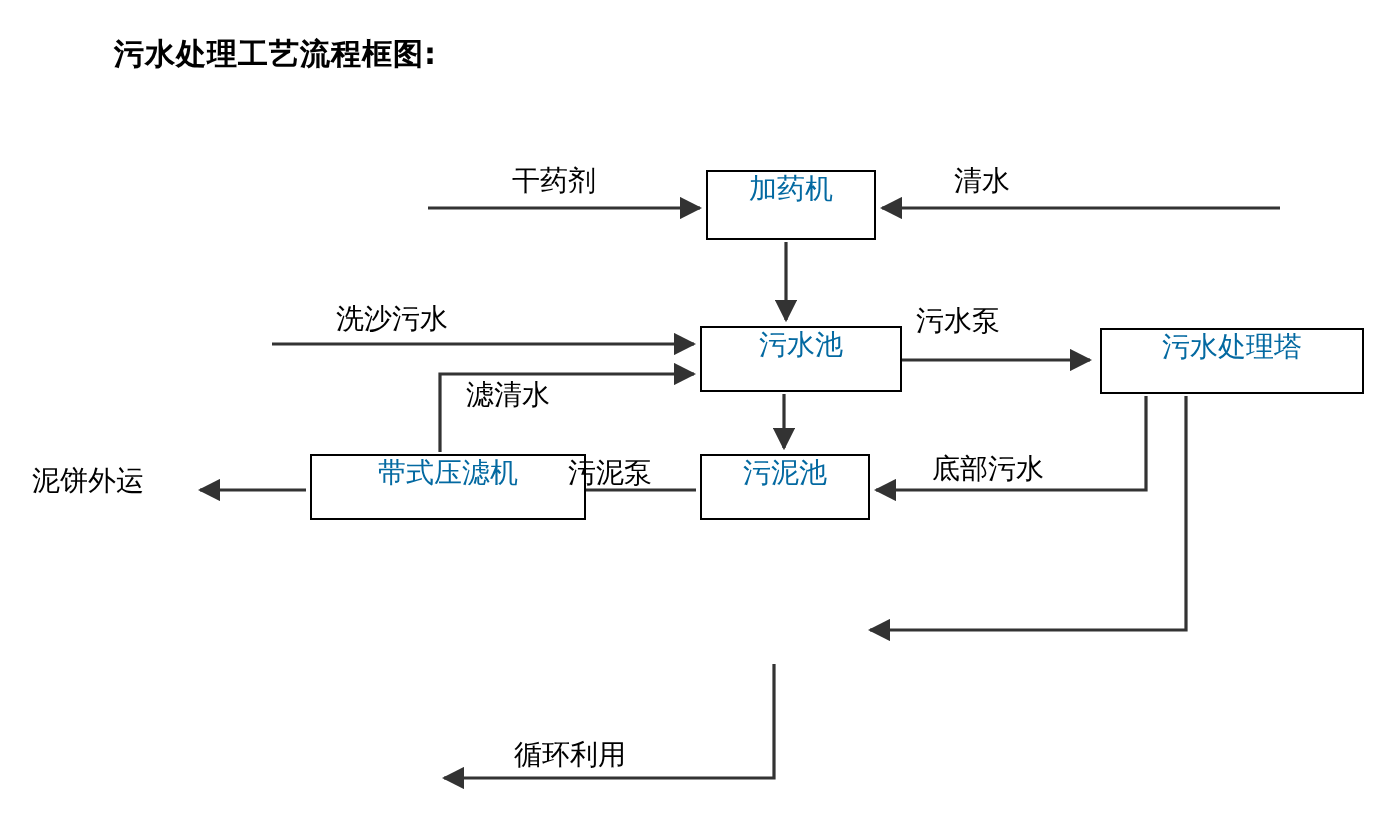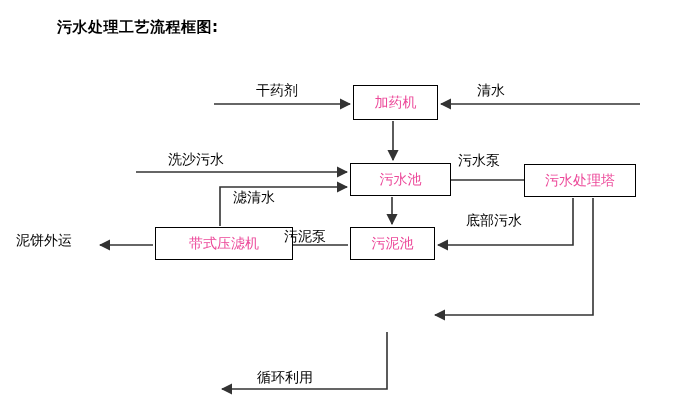--- a/index.html
+++ b/index.html
@@ -25,24 +25,23 @@
     letter-spacing: 0.5px;
     white-space: nowrap;
     margin-left: 43px;
   }
   .node {
     position: absolute;
     box-sizing: border-box;
     border: 1.5px solid #000000;
     background: #ffffff;
     display: flex;
-    align-items: center;
     justify-content: center;
     font-size: 14px;
-    color: #ec4899;
+    color: #0369a1;
     white-space: nowrap;
     z-index: 3;
   }
   .edge-label {
     position: absolute;
     font-size: 14px;
     color: #000000;
     white-space: nowrap;
     z-index: 4;
     background: transparent;
@@ -98,21 +97,21 @@
   </svg>
 
   <div class="node" style="left:353px; top:85px; width:85px; height:35px;">
     <span>加药机</span>
   </div>
 
   <div class="node" style="left:350px; top:163px; width:101px; height:33px;">
     <span>污水池</span>
   </div>
 
-  <div class="node" style="left:524px; top:164px; width:112px; height:33px;">
+  <div class="node" style="left:550px; top:164px; width:132px; height:33px;">
     <span>污水处理塔</span>
   </div>
 
   <div class="node" style="left:155px; top:227px; width:138px; height:33px;">
     <span>带式压滤机</span>
   </div>
 
   <div class="node" style="left:350px; top:227px; width:85px; height:33px;">
     <span>污泥池</span>
   </div>
@@ -121,21 +120,21 @@
   <div class="edge-label" style="left:256px; top:82px;">干药剂</div>
 
   <div class="edge-label" style="left:477px; top:82px;">清水</div>
 
   <div class="edge-label" style="left:168px; top:151px;">洗沙污水</div>
 
   <div class="edge-label" style="left:233px; top:189px;">滤清水</div>
 
   <div class="edge-label" style="left:458px; top:152px;">污水泵</div>
 
-  <div class="edge-label" style="left:466px; top:212px;">底部污水</div>
+  <div class="edge-label" style="left:466px; top:226px;">底部污水</div>
 
   <div class="edge-label" style="left:284px; top:228px;">污泥泵</div>
 
   <div class="edge-label" style="left:16px; top:232px;">泥饼外运</div>
 
   <div class="edge-label" style="left:257px; top:369px;">循环利用</div>
 
 </div>
 
 </body></html>

